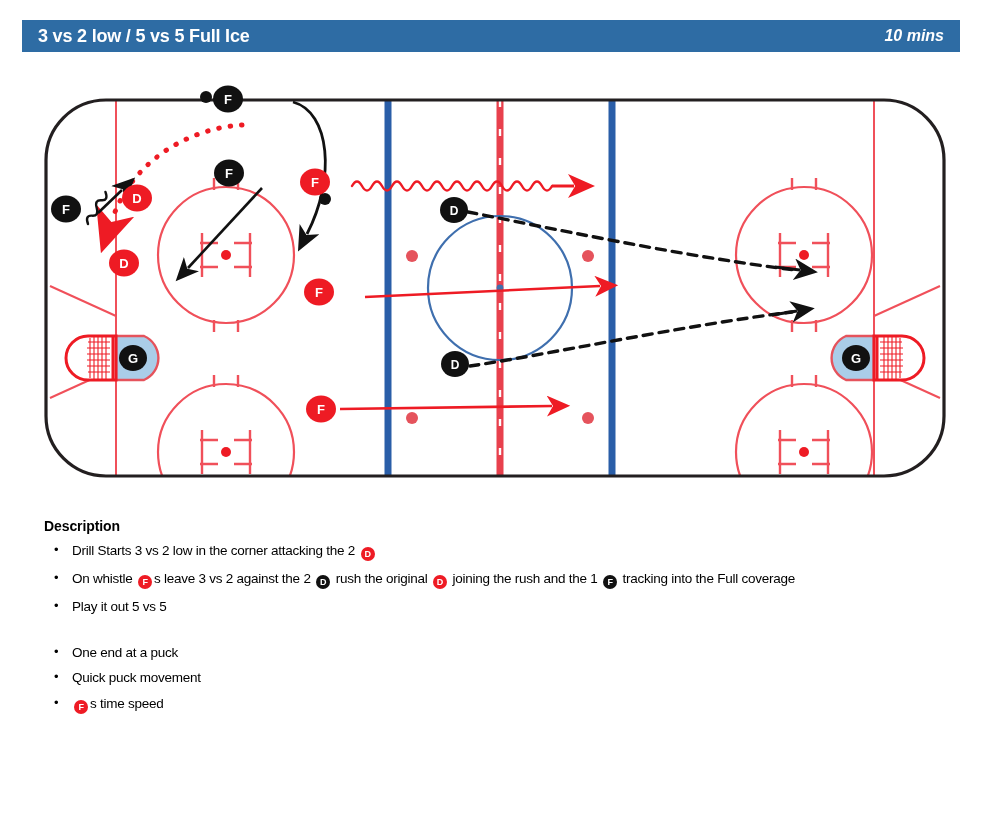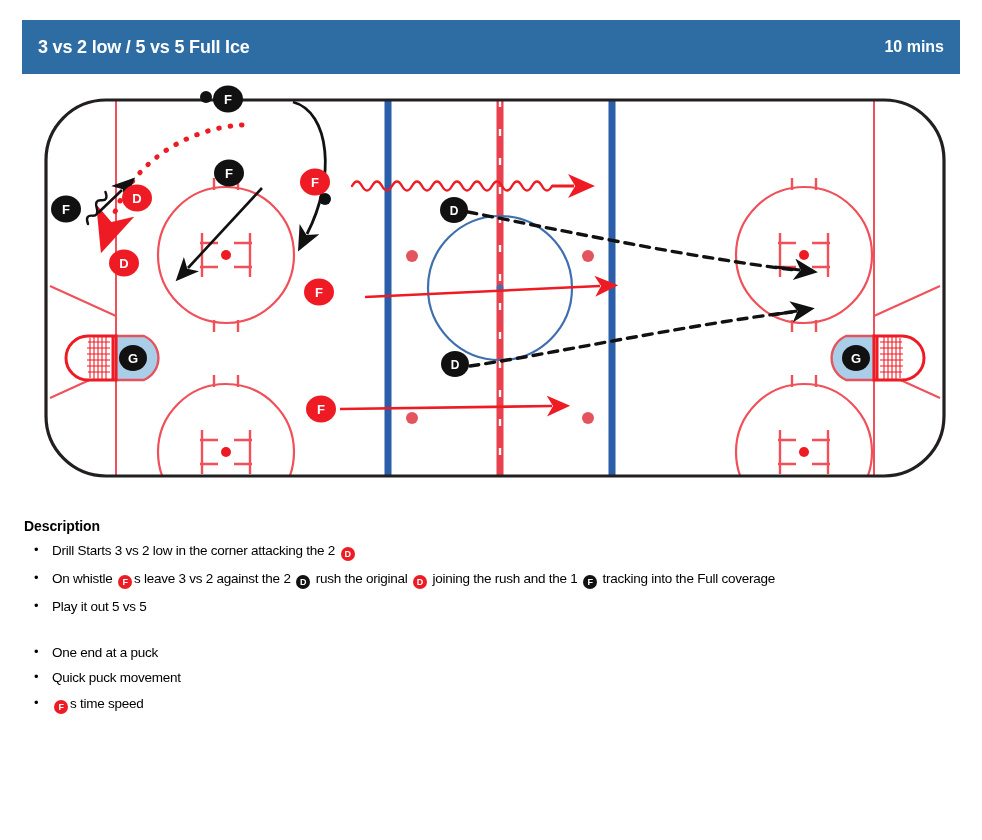--- a/index.html
+++ b/index.html
@@ -16,56 +16,57 @@
     position: relative;
     overflow: hidden;
   }
 
   
   .header-bar {
     position: absolute;
     left: 22px;
     top: 20px;
     width: 938px;
-    height: 54px;
+    height: 32px;
     background: #2e6ca4;
     display: flex;
     align-items: center;
     justify-content: space-between;
     box-sizing: border-box;
     padding: 0 16px;
   }
   .header-title {
     color: #ffffff;
     font-size: 18px;
     font-weight: bold;
     letter-spacing: -0.2px;
     white-space: nowrap;
   }
   .header-duration {
     color: #ffffff;
     font-size: 16px;
     font-weight: bold;
     white-space: nowrap;
+    font-style: italic;
   }
 
   
   .rink-wrap {
     position: absolute;
     left: 40px;
     top: 68px;
     width: 910px;
     height: 440px;
   }
   .rink-wrap svg { display: block; }
 
   
   .sections {
     position: absolute;
-    left: 24px;
+    left: 44px;
     top: 518px;
     width: 910px;
   }
   .section-heading {
     font-size: 14px;
     font-weight: bold;
     margin: 0 0 9px 0;
     letter-spacing: -0.1px;
   }
   .bullet-list {

